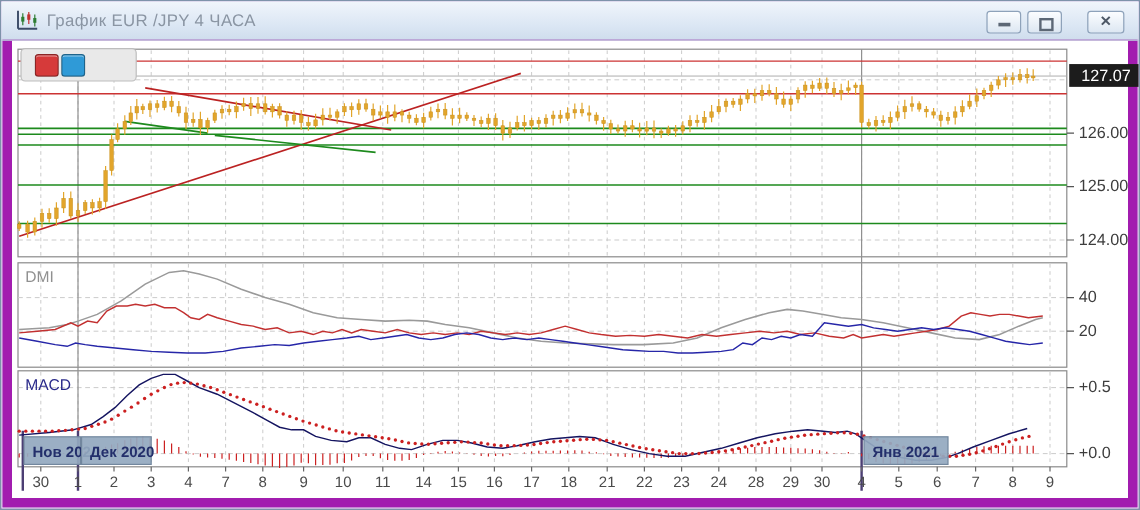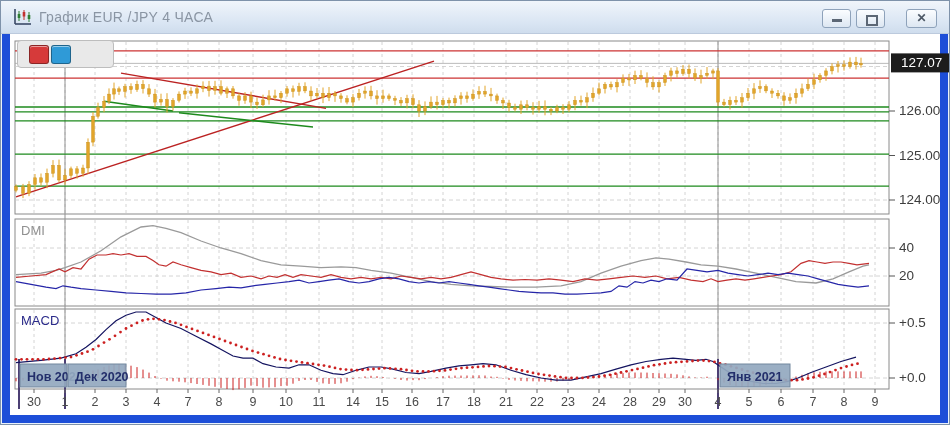--- a/index.html
+++ b/index.html
@@ -1,16 +1,16 @@
 <!DOCTYPE html>
 <html><head>
 <meta charset="utf-8">
 <style>
   html,body{margin:0;padding:0;background:#eef1f5;font-family:"Liberation Sans",sans-serif;}
-  #window{position:relative;width:948px;height:423px;background:#1d4ed8;border:1px solid #7e92aa;
+  #window{position:relative;width:948px;height:423px;background:#a21caf;border:1px solid #7e92aa;
           box-shadow:inset 0 0 0 1px #eaf1fa;overflow:hidden;}
   #titlebar{position:absolute;left:0;top:0;width:100%;height:32px;
             background:linear-gradient(#f0f5fb,#d9e5f3 70%,#cfdded);border-bottom:1px solid #bccadd;}
   #title-icon{position:absolute;left:12px;top:7px;width:20px;height:18px;}
   #window-title{position:absolute;left:38px;top:8px;font-size:14px;color:#8a95a3;letter-spacing:.3px;}
   .winbtn{position:absolute;top:8px;width:29px;height:19px;border:1px solid #8ea2ba;border-radius:3px;
           background:linear-gradient(#fbfdff,#dde7f2);box-sizing:border-box;cursor:default;}
   .winbtn .bar{position:absolute;left:9px;bottom:5px;width:10px;height:3px;background:#5c6775;}
   .winbtn .box{position:absolute;left:9px;top:5px;width:8px;height:7px;border:2px solid #5c6775;}
   .winbtn .x{position:absolute;left:0;top:1px;width:100%;text-align:center;font-size:12px;font-weight:bold;color:#4d5866;}

